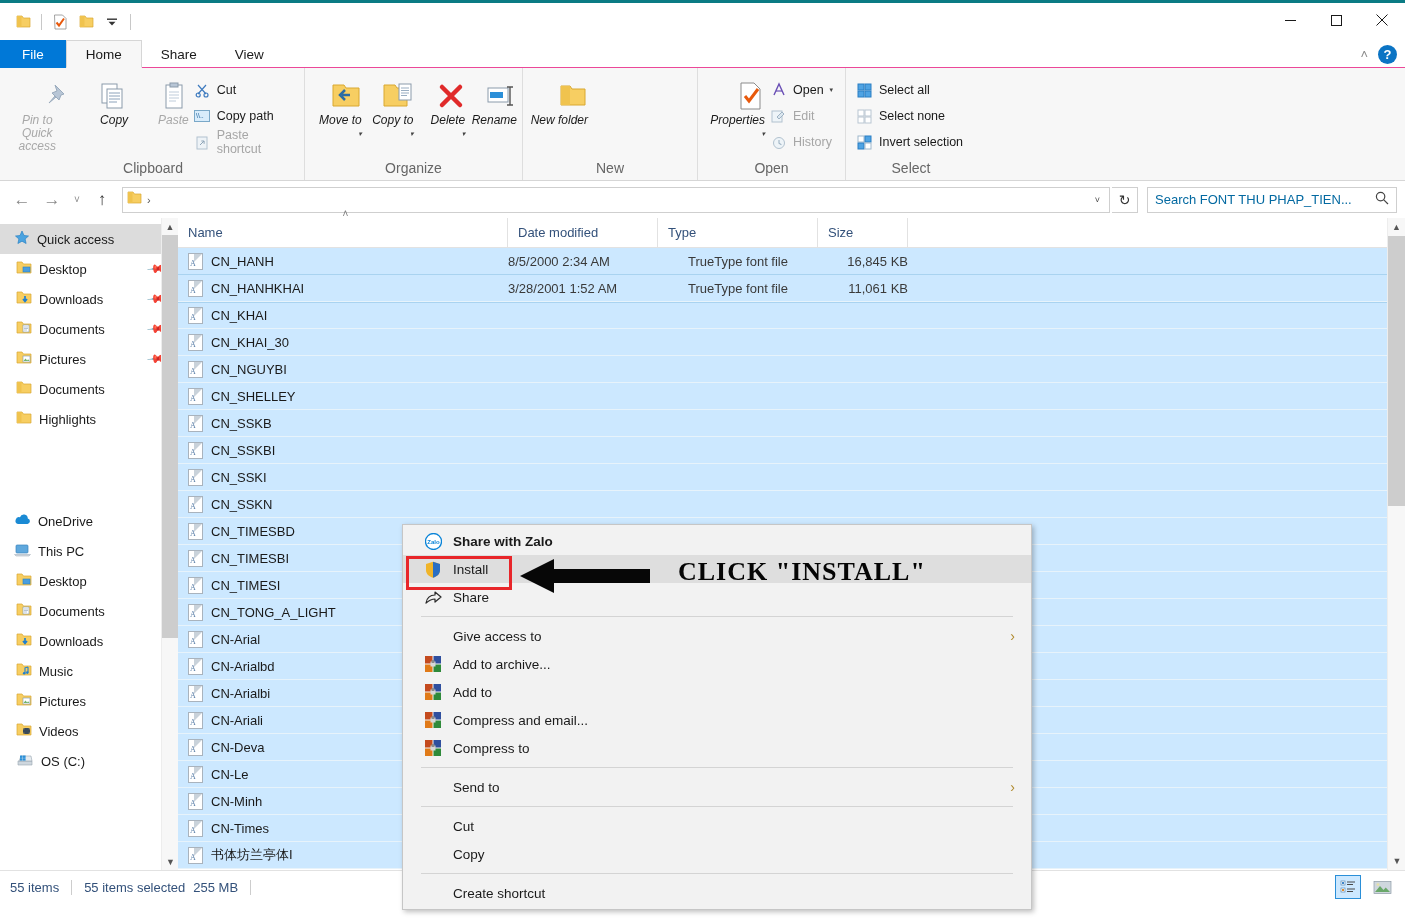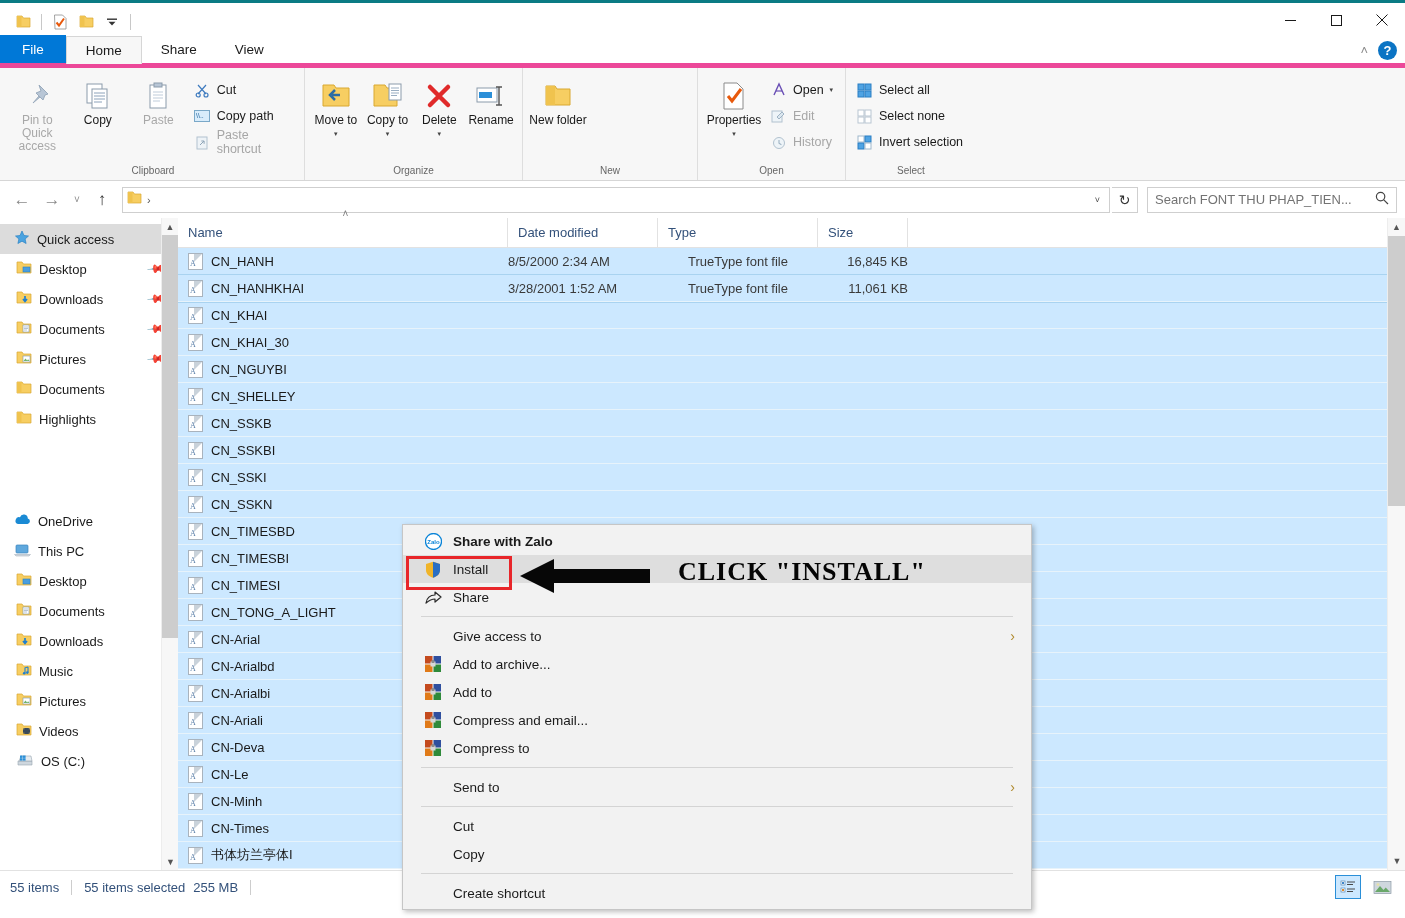--- a/index.html
+++ b/index.html
@@ -14,40 +14,40 @@
   
   .titlebar { height:40px; background:#ffffff; position:relative; display:flex; align-items:center; }
   .teal-strip { position:absolute; top:0; left:0; right:0; height:3px; background:#0b7b84; }
   .qat { display:flex; align-items:center; gap:0; padding-left:10px; margin-top:3px; }
   .qat-ico { width:26px; height:26px; display:flex; align-items:center; justify-content:center; }
   .qat-sep { width:1px; height:16px; background:#c8c8c8; margin:0 5px; }
   .winbtns { position:absolute; right:0; top:3px; display:flex; }
   .winbtn { width:46px; height:34px; display:flex; align-items:center; justify-content:center; }
 
   
-  .tabstrip { height:28px; background:#ffffff; display:flex; align-items:flex-end; position:relative;
-              border-bottom:5px solid #ec4899; }
+  .tabstrip { height:28px; background:#ffffff; display:flex; position:relative;
+              border-bottom:1px solid #ec4899; }
   .tab { height:28px; padding:0 19px; display:flex; align-items:center; font-size:13.5px; color:#1a1a1a; }
   .tab.file { background:#0078d7; color:#fff; padding:0 22px; }
   .tab.active { background:#f7f7f7; border:1px solid #d6d6d6; border-bottom:1px solid #f7f7f7;
                 position:relative; z-index:3; margin-bottom:-1px; }
   .tabstrip-right { position:absolute; right:8px; bottom:3px; display:flex; align-items:center; gap:10px; }
   .help-circle { width:19px; height:19px; border-radius:50%; background:#0b74c4; color:#fff;
                  font-size:13px; font-weight:bold; display:flex; align-items:center; justify-content:center; }
 
   
   .ribbon { height:113px; background:#f7f7f7; border-bottom:1px solid #d6d6d6;
             display:flex; align-items:stretch; padding-left:2px; }
   .rgroup { display:flex; flex-direction:column; justify-content:space-between;
             border-right:1px solid #dedede; padding:4px 5px 0 5px; position:relative; }
   .rgroup:last-child { border-right:none; }
   .rgroup-body { display:flex; align-items:flex-start; height:84px; }
-  .rgroup-label { text-align:center; font-size:10px; color:#666; padding-bottom:4px; }
-  .bigbtn { width:62px; display:flex; flex-direction:column; align-items:center; padding-top:6px;
-            font-size:12px; color:#1a1a1a; line-height:13px; text-align:center; }
+  .rgroup-label { text-align:center; font-size:14px; color:#666; padding-bottom:4px; }
+  .bigbtn { width:62px; display:flex; flex-direction:column; align-items:flex-end; padding-top:6px;
+            font-size:12px; color:#1a1a1a; line-height:13px; text-align:center;font-style:italic; }
   .bigbtn .glyph { height:36px; display:flex; align-items:center; justify-content:center; }
   .bigbtn.dis { color:#a8a8a8; }
   .smallcol { display:flex; flex-direction:column; justify-content:center; padding-top:5px; }
   .smallbtn { display:flex; align-items:center; gap:6px; height:26px; padding:0 5px; font-size:12.5px; }
   .smallbtn.dis { color:#a6a6a6; }
   .smallbtn .sg { width:17px; height:17px; display:flex; align-items:center; justify-content:center; flex:0 0 17px; }
   .caret { font-size:7px; color:#444; }
 
   
   .addrbar { height:37px; background:#fff; display:flex; align-items:center; padding:0 8px; gap:2px; }
@@ -56,21 +56,21 @@
   .navbtn.up { color:#333; }
   .navbtn.small { width:18px; font-size:10px; }
   .addrfield { flex:1; height:26px; border:1px solid #cfcfcf; background:#fff; display:flex;
                align-items:center; padding:0 4px; gap:5px; margin-left:4px; }
   .crumb-sep { color:#555; font-size:11px; }
   .addr-chev { margin-left:auto; color:#444; font-size:9px; padding-right:5px; }
   .refresh { width:26px; height:26px; border:1px solid #cfcfcf; border-left:none; display:flex;
              align-items:center; justify-content:center; font-size:14px; color:#333; }
   .searchbox { width:250px; height:26px; border:1px solid #cfcfcf; background:#fff; display:flex;
                align-items:center; padding:0 7px; margin-left:7px; }
-  .searchbox span { color:#737373; font-size:13px; white-space:nowrap; overflow:hidden; }
+  .searchbox span { color:#0369a1; font-size:13px; white-space:nowrap; overflow:hidden; }
   .searchbox .mag { margin-left:auto; color:#333; font-size:13px; }
 
   
   .main { display:flex; height:652px; background:#fff; position:relative; }
   .navpane { width:178px; padding-top:6px; overflow:hidden; position:relative; background:#fff; }
   .nav-item { height:30px; display:flex; align-items:center; padding-left:22px; gap:7px; font-size:13px; }
   .nav-item.sel { background:#dcdcdc; padding-left:14px; }
   .nav-item.indent1 { padding-left:16px; }
   .nav-item.root { padding-left:14px; }
   .nav-item .pin { margin-left:auto; margin-right:14px; color:#7a7a7a; font-size:12px;

